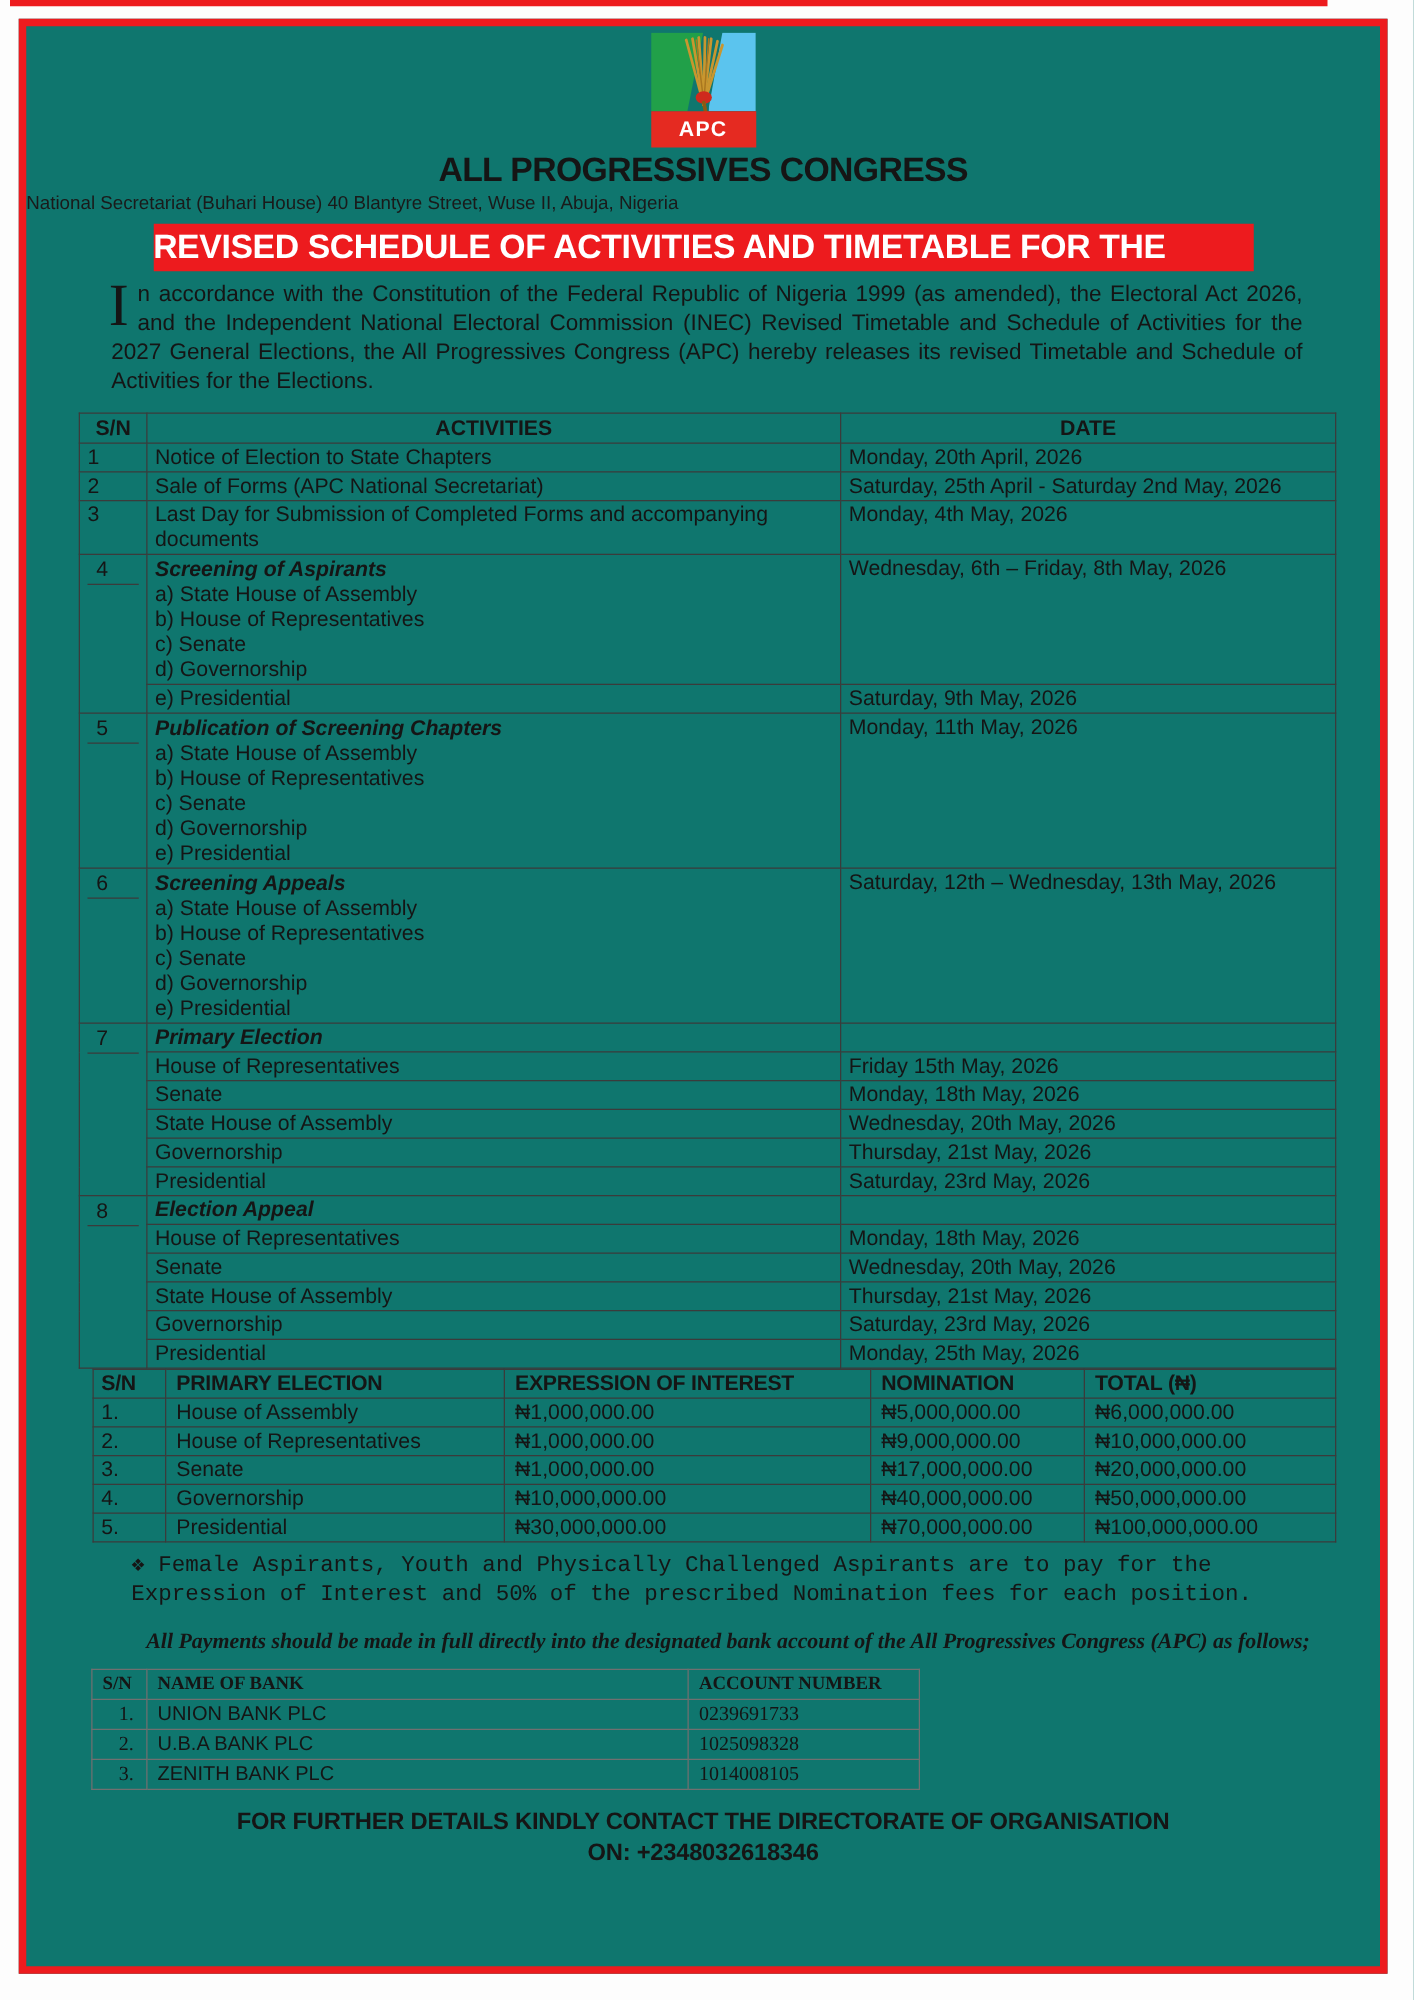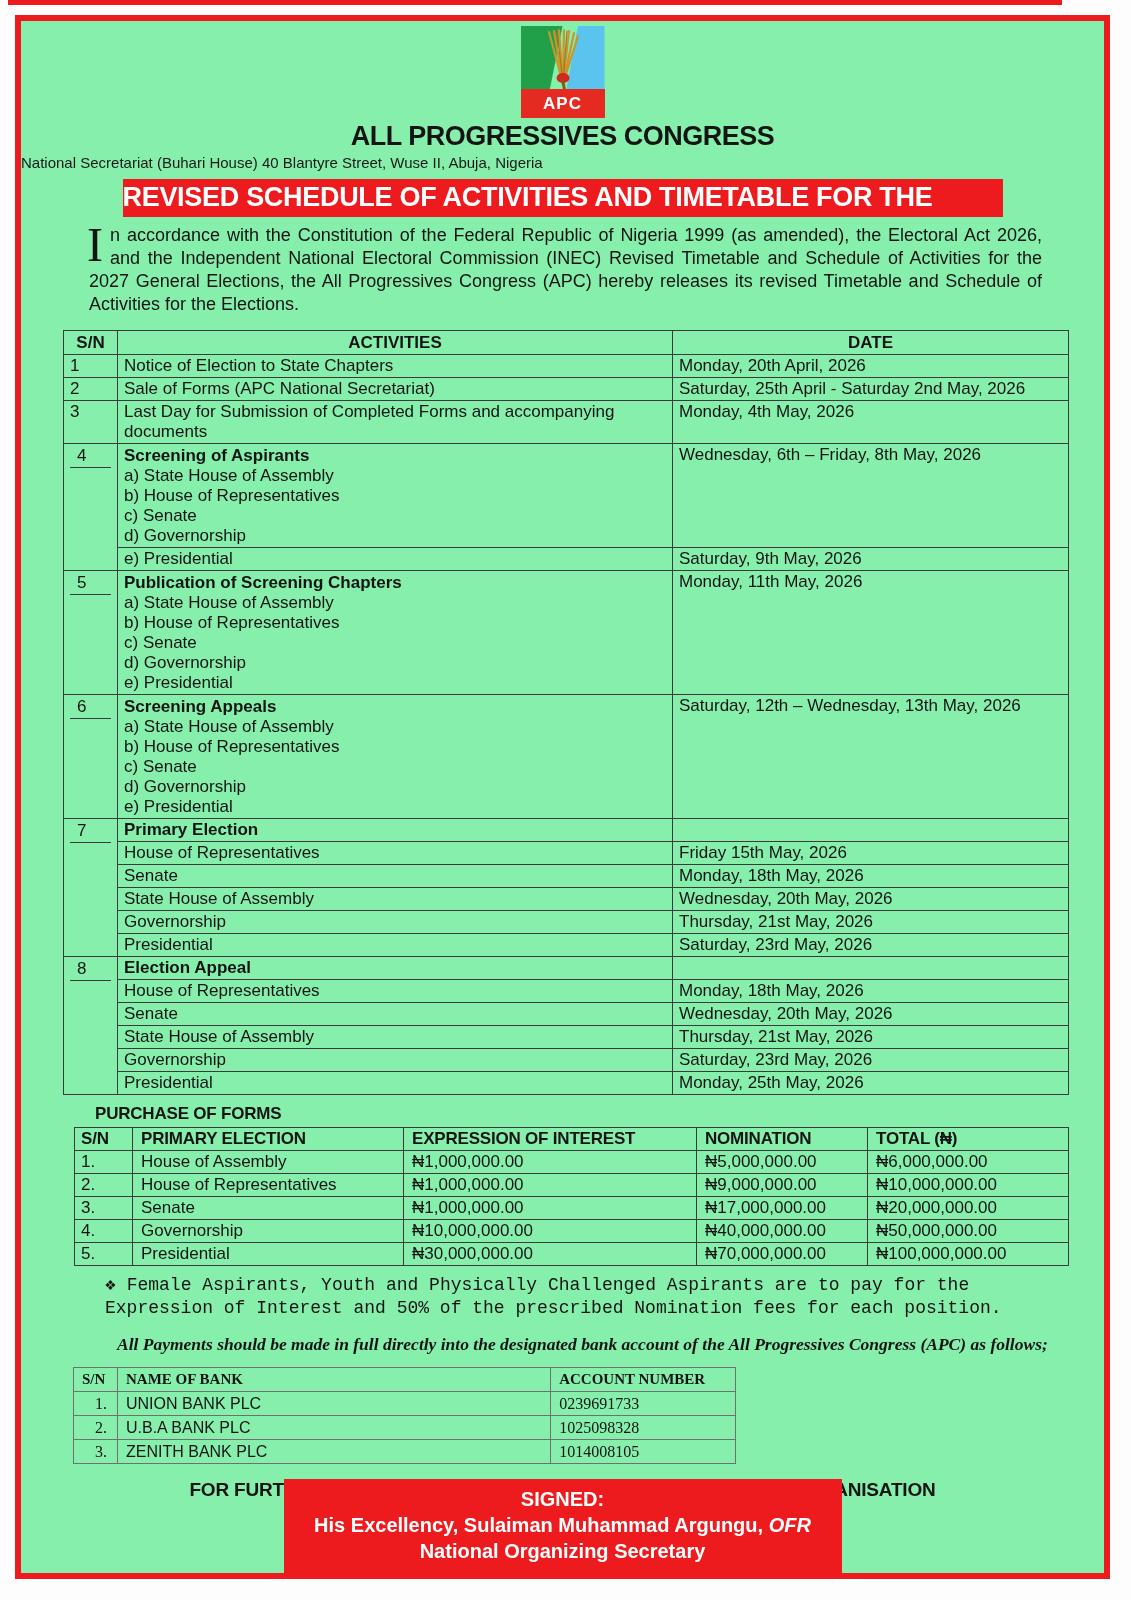--- a/index.html
+++ b/index.html
@@ -4,21 +4,21 @@
 <style>
   html,body{margin:0;padding:0;}
   body{
     width:1131px;height:1600px;position:relative;background:#fdfdfd;
     font-family:"Liberation Sans",sans-serif;color:#151515;
     -webkit-font-smoothing:antialiased;
   }
   .top-strip{position:absolute;top:0;left:8px;width:1054px;height:5px;background:#ed1b1e;}
   .frame{
     position:absolute;top:15px;left:15px;width:1095px;height:1564px;
-    border:6px solid #ed1b1e;box-sizing:border-box;background:#86efac;
+    border:6px solid #ed1b1e;box-sizing:border-box;background:#0f766e;
   }
   
   .logo{position:relative;width:98px;height:92px;margin:5px auto 0;}
   .logo-green{position:absolute;left:7px;top:0;width:42px;height:63px;background:#21a049;
     clip-path:polygon(0 0,100% 0,70% 100%,0 100%);}
   .logo-blue{position:absolute;right:7px;top:0;width:38px;height:63px;background:#5bc4ee;
     clip-path:polygon(30% 0,100% 0,100% 100%,0 100%);}
   .logo-band{position:absolute;left:7px;right:7px;bottom:0;height:29px;background:#e52a21;
     display:flex;align-items:center;justify-content:center;}
   .logo-band span{color:#fff;font-weight:bold;font-size:17px;letter-spacing:1px;}
@@ -33,21 +33,21 @@
   .dropcap{float:left;font-family:"Liberation Serif",serif;font-size:48px;line-height:40px;
     margin:1px 7px 0 -2px;}
   
   table{border-collapse:collapse;}
   .sched{margin:14px 0 0 42px;width:1005px;table-layout:fixed;font-size:17px;}
   .sched th,.sched td{border:1px solid #3b3b3b;padding:1px 6px;vertical-align:top;line-height:20px;}
   .sched th{text-align:center;font-weight:bold;line-height:21px;}
   .sn-plain{padding-left:7px;}
   .sn-group{padding:0;vertical-align:top;}
   .sn-num{border-bottom:1px solid #3b3b3b;padding:1px 0 1px 7px;line-height:20px;}
-  .g-title{font-weight:bold;line-height:21px;}
+  .g-title{font-weight:bold;line-height:21px;font-style:italic;}
   .g-item{line-height:20px;}
   .vmid{vertical-align:middle;}
   
   .purchase-h{margin:9px 0 3px 74px;font-weight:bold;font-size:17px;letter-spacing:-0.2px;}
   .purchase{margin-left:53px;width:994px;table-layout:fixed;font-size:17px;}
   .purchase th,.purchase td{border:1px solid #3b3b3b;padding:1px 8px;line-height:20px;text-align:left;}
   .purchase th{font-weight:bold;letter-spacing:-0.2px;}
   .purchase .c-sn{padding-left:6px;}
   
   .note{margin:8px 60px 0 84px;font-size:18px;line-height:23px;font-family:Liberation Mono, monospace;}
@@ -236,21 +236,20 @@
           <td>Governorship</td>
           <td>Saturday, 23rd May, 2026</td>
         </tr>
         <tr>
           <td>Presidential</td>
           <td>Monday, 25th May, 2026</td>
         </tr>
       </tbody>
     </table>
 
-    <div class="purchase-h">PURCHASE OF FORMS</div>
 
     <table class="purchase">
       <colgroup>
           <col style="width:58px">
           <col style="width:271px">
           <col style="width:293px">
           <col style="width:171px">
           <col style="width:201px">
         </colgroup>
       <thead>
@@ -335,20 +334,15 @@
           <td class="b-acct">1014008105</td>
         </tr>
       </tbody>
     </table>
 
     <div class="contact">
       <div>FOR FURTHER DETAILS KINDLY CONTACT THE DIRECTORATE OF ORGANISATION</div>
       <div>ON: +2348032618346</div>
     </div>
 
-    <div class="signed">
-      <div>SIGNED:</div>
-      <div><span>His Excellency, Sulaiman Muhammad Argungu,</span> <span class="ofr">OFR</span></div>
-      <div>National Organizing Secretary</div>
-    </div>
 
   </div>
 </div>
 
 </body></html>

